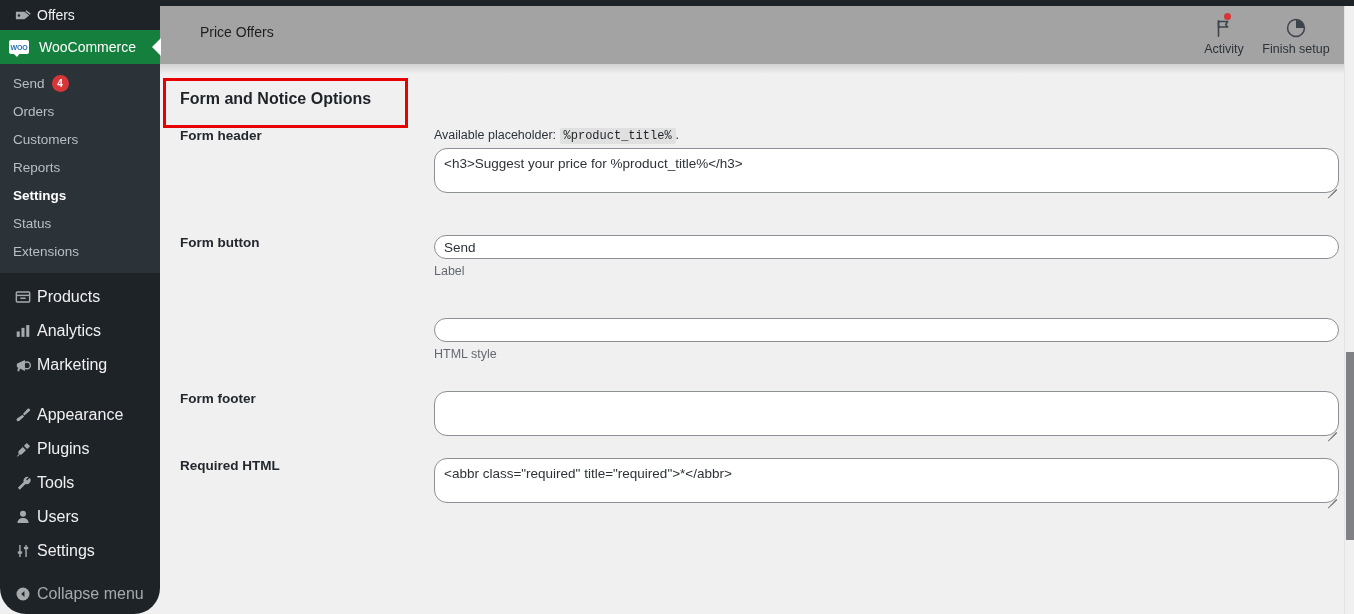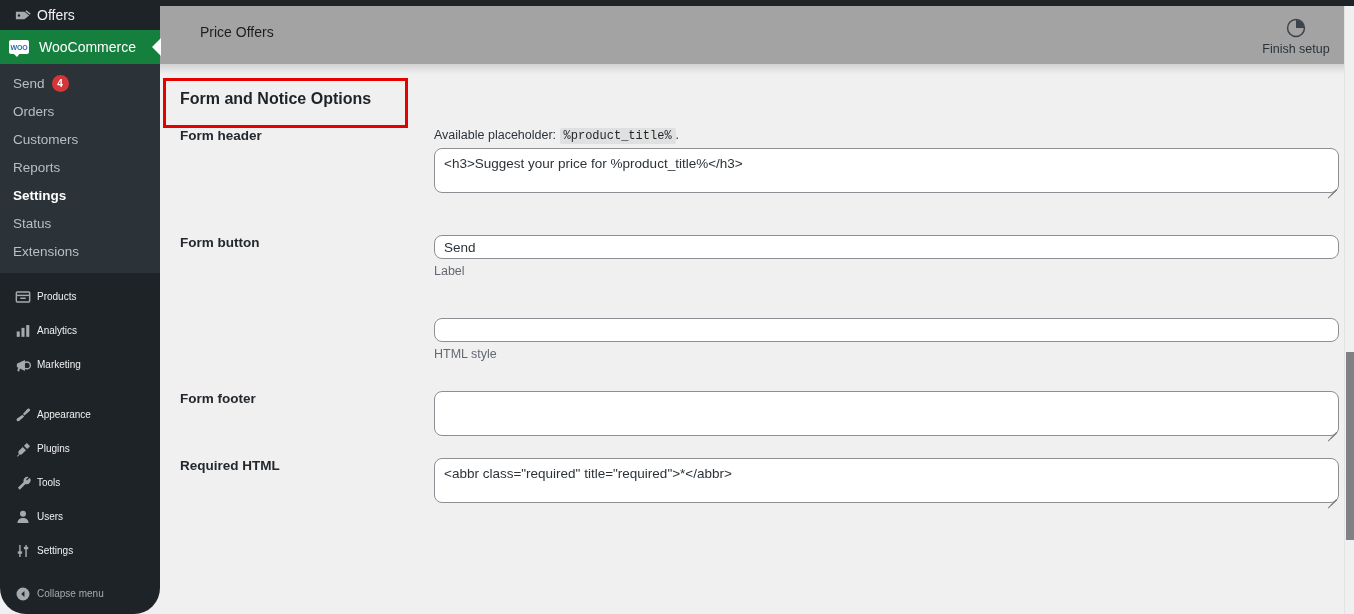--- a/index.html
+++ b/index.html
@@ -66,21 +66,21 @@
     margin-left: 7px; background: #d63638; color: #fff;
     font-size: 10px; font-weight: bold;
     min-width: 17px; height: 17px; border-radius: 9px;
     display: flex; align-items: center; justify-content: center;
     padding: 0 5px;
   }
 
   .mgroup { padding-top: 7px; }
   .mitem {
     display: flex; align-items: center; height: 34px;
-    padding-left: 9px; color: #f0f0f1; font-size: 10px;
+    padding-left: 9px; color: #f0f0f1; font-size: 16px;
   }
   .mitem .mi { width: 28px; display: flex; align-items: center; justify-content: center; }
   .mitem .mlabel { line-height: 1; }
   .msep { height: 9px; }
   .mitem.dim { color: #a7aaad; }
 
   .ic { display: block; }
 
   
   .main {
@@ -146,21 +146,21 @@
   .hint-above code {
     font-family: "Liberation Mono", monospace;
     font-size: 12px; background: #e0e0e0; color: #1d2327;
     padding: 1px 4px; border-radius: 2px;
   }
 
   .f-input, .f-textarea {
     width: 100%; display: block;
     background: #fff;
     border: 1px solid #8c8f94;
-    border-radius: 8px;
+    border-radius: 13px;
     color: #2c3338;
     font-family: "Liberation Sans", sans-serif;
     font-size: 13.5px;
     padding: 5px 9px;
     outline: none;
     box-shadow: 0 0 0 transparent;
   }
   .f-input { height: 24px; line-height: 18px; margin-top: 12px; }
   .f-textarea {
     height: 45px; line-height: 19px; resize: none;
@@ -348,20 +348,30 @@
     </div>
 
   </nav>
 
   <div class="main">
 
     <div class="page-header">
       <div class="ph-title">Price Offers</div>
       <div class="ph-right">
 
+        <div class="ph-btn">
+          <span class="pglyph">
+            <svg class="ic" width="22" height="22" viewBox="0 0 24 24" fill="none" stroke="#3c434a" stroke-width="1.7" stroke-linecap="round" stroke-linejoin="round">
+              <line x1="6" y1="4" x2="6" y2="21"></line>
+              <path d="M6 5h10l-2.2 3.2L16 11H6z"></path>
+            </svg>
+            <span class="reddot"></span>
+          </span>
+          <span class="ptext">Activity</span>
+        </div>
 
         <div class="ph-btn">
           <span class="pglyph">
             <svg class="ic" width="22" height="22" viewBox="0 0 24 24">
               <circle cx="12" cy="12" r="9.2" fill="none" stroke="#3c434a" stroke-width="1.6"></circle>
               <path d="M12 12 L12 3.2 A8.8 8.8 0 0 1 20.8 12 Z" fill="#3c434a"></path>
             </svg>
           </span>
           <span class="ptext">Finish setup</span>
         </div>

